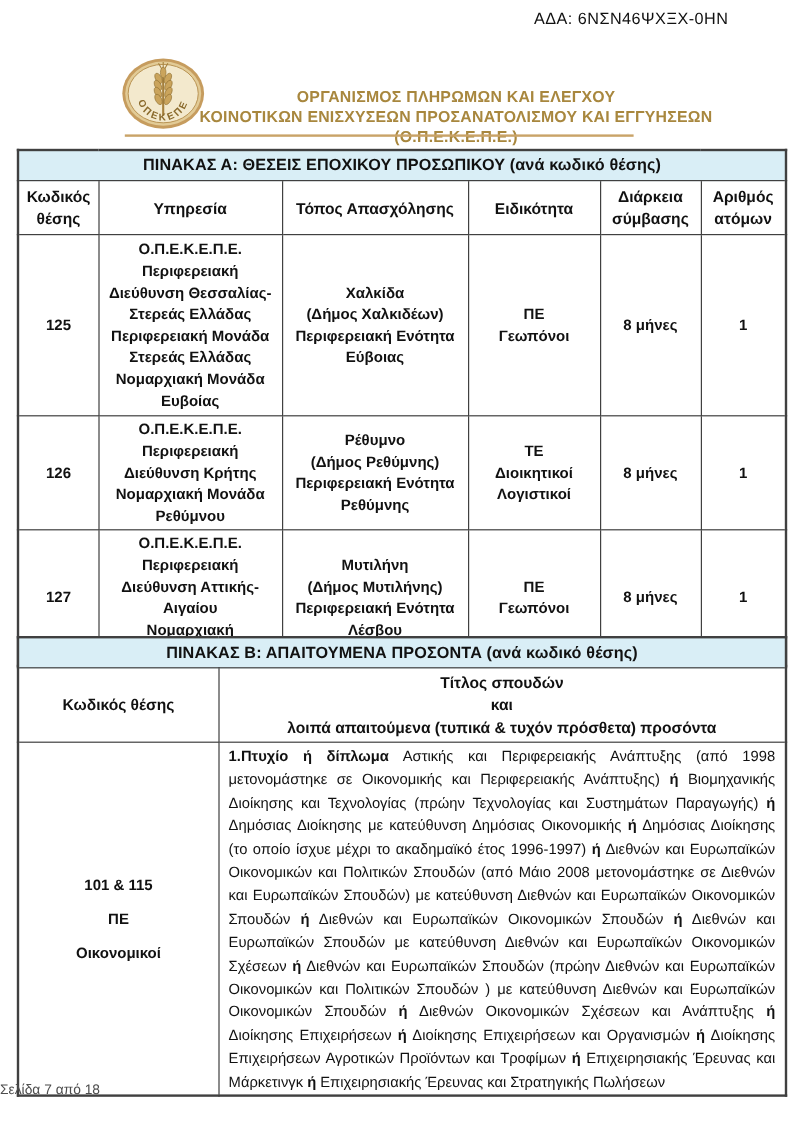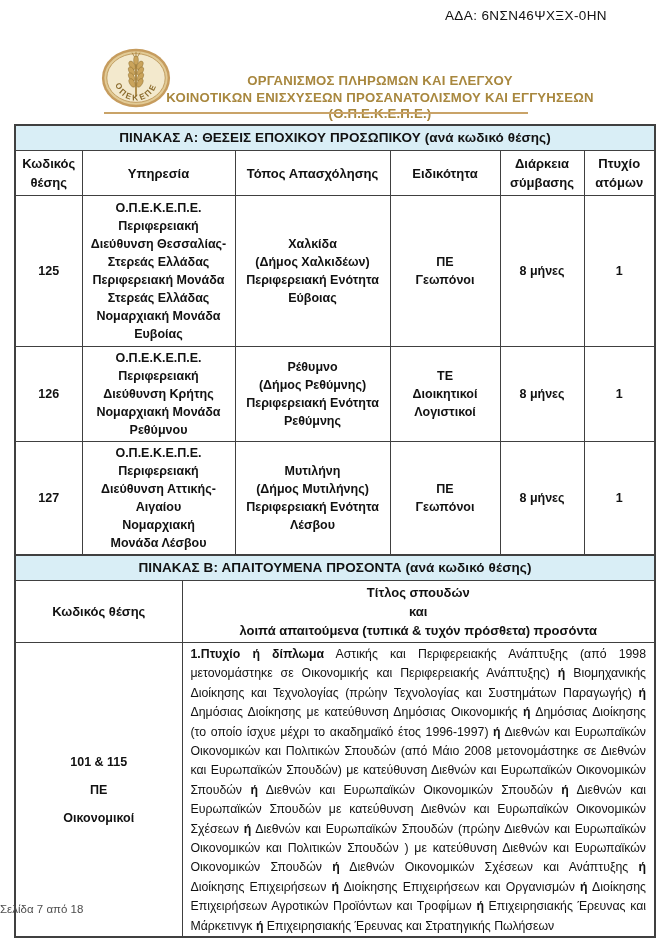--- a/index.html
+++ b/index.html
@@ -11,21 +11,21 @@
     position:absolute;top:8px;right:61px;font-size:13.5px;letter-spacing:.4px;color:#111;margin-left:16px;
   }
   .logo{position:absolute;left:99px;top:46px;width:74px;height:64px;}
   .org-lines{
     position:absolute;left:150px;top:53px;width:460px;text-align:center;
     color:var(--brand_gold,#a8873e);font-weight:bold;font-size:13.2px;line-height:16.6px;letter-spacing:.2px;margin-top:20px;
   }
   .gold-rule{position:absolute;left:104px;top:112px;width:424px;height:2px;background:var(--rule_gold,#c9a368);}
   table{border-collapse:collapse;table-layout:fixed;}
   .ta{position:absolute;left:14px;top:124px;width:640px;}
-  .tb{position:absolute;left:14px;top:554px;width:640px;border-radius:27px;}
+  .tb{position:absolute;left:14px;top:530px;width:640px;border-radius:27px;}
   .ta,.tb{border:2px solid var(--border,#404040);}
   .ta td,.tb td{
     border:1px solid var(--border,#404040);
     font-weight:bold;font-size:12.5px;line-height:18px;
     text-align:center;vertical-align:middle;white-space:pre-line;
     padding:2px 3px;color:#111;
   }
   td.title{
     background:var(--table_title_bg,#d9eef6);
     font-size:13.5px;height:20px;letter-spacing:.1px;white-space:normal;
@@ -100,21 +100,21 @@
         <td colspan="6" class="title">ΠΙΝΑΚΑΣ Α: ΘΕΣΕΙΣ ΕΠΟΧΙΚΟΥ ΠΡΟΣΩΠΙΚΟΥ (ανά κωδικό θέσης)</td>
       </tr>
       <tr class="head">
         <td>Κωδικός
 θέσης</td>
         <td>Υπηρεσία</td>
         <td>Τόπος Απασχόλησης</td>
         <td>Ειδικότητα</td>
         <td>Διάρκεια
 σύμβασης</td>
-        <td>Πτυχίο
+        <td>Αριθμός
 ατόμων</td>
       </tr>
       <tr class="r1">
         <td>125</td>
         <td>Ο.Π.Ε.Κ.Ε.Π.Ε.
 Περιφερειακή
 Διεύθυνση Θεσσαλίας-
 Στερεάς Ελλάδας
 Περιφερειακή Μονάδα
 Στερεάς Ελλάδας

